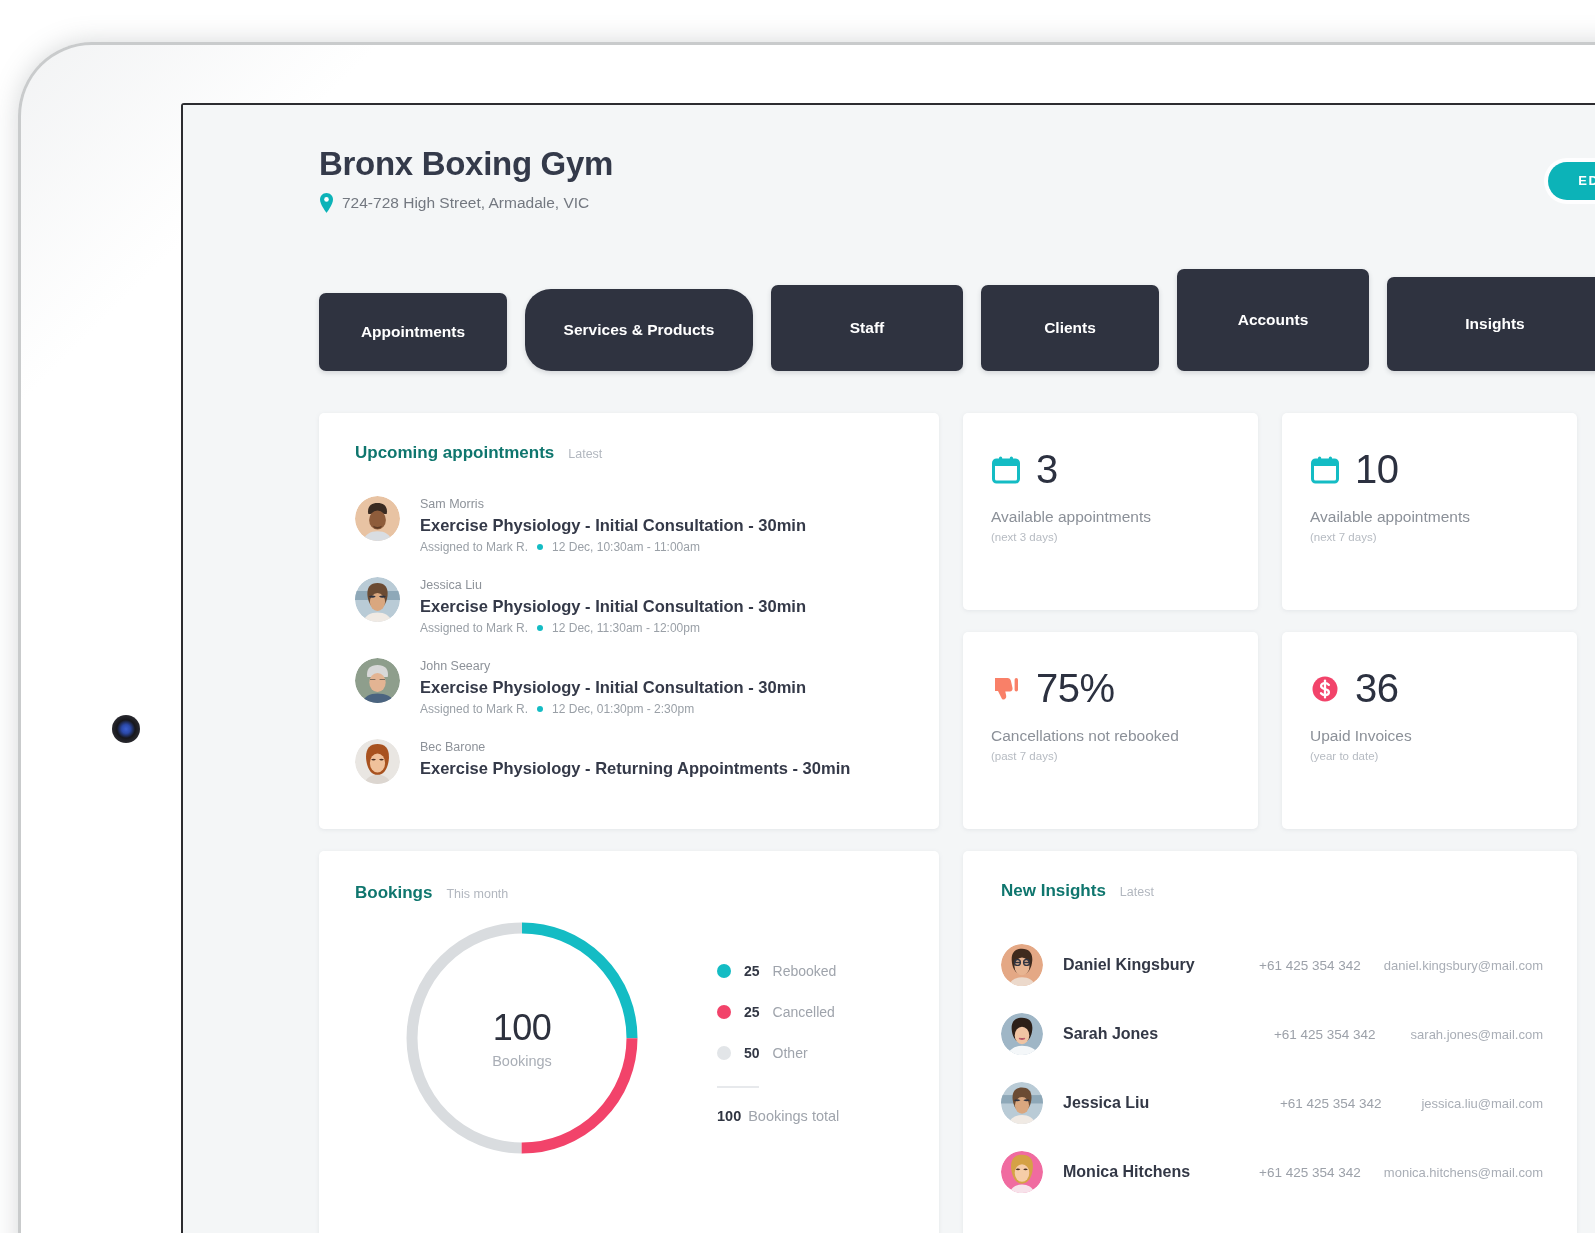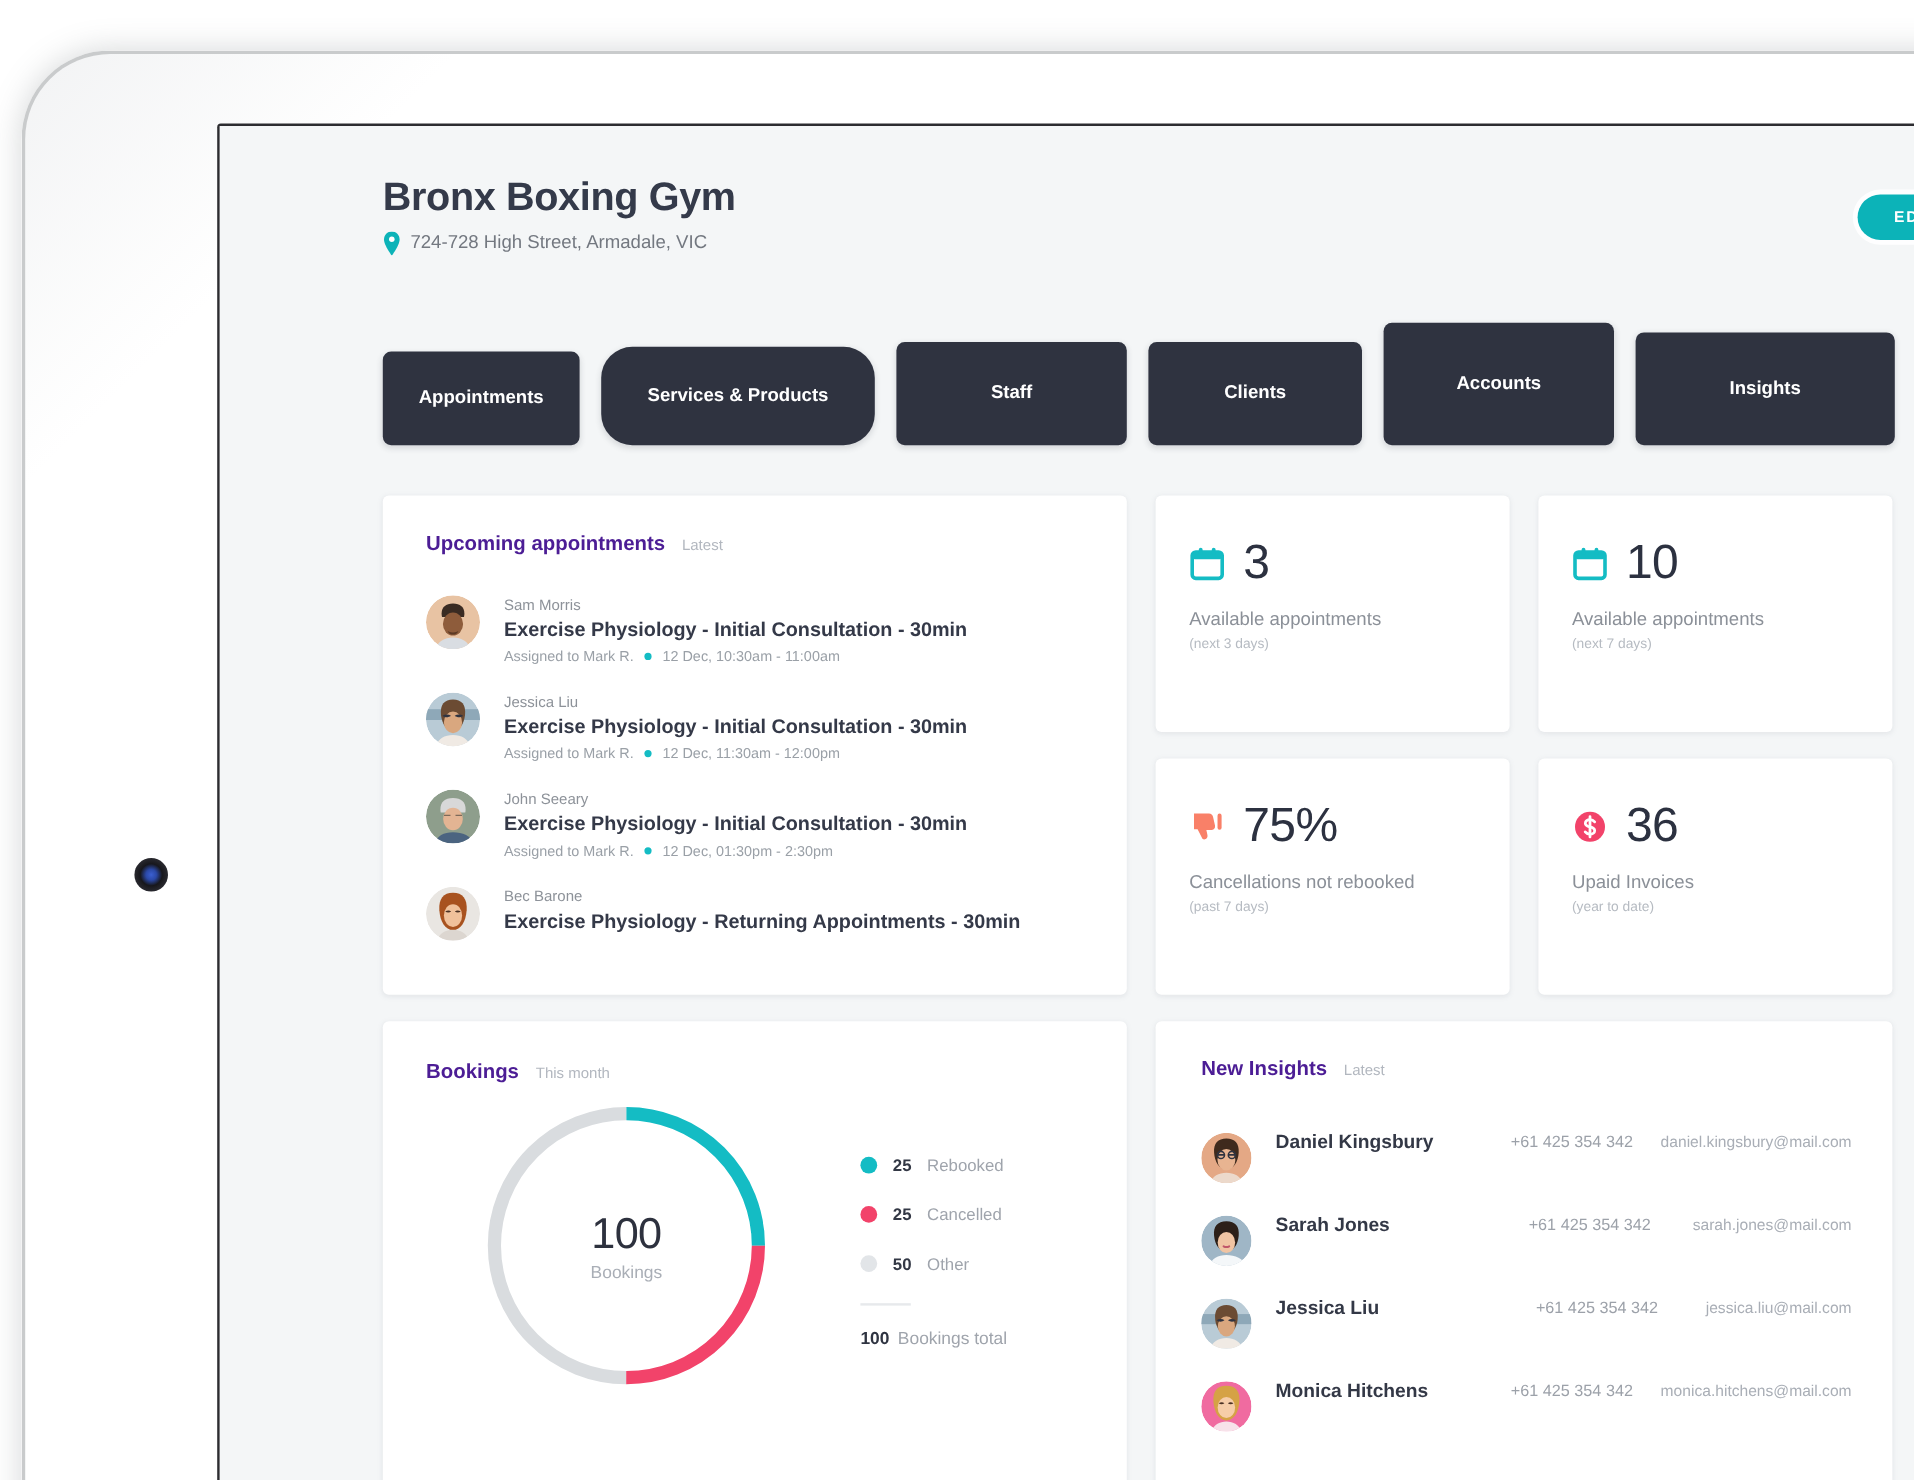--- a/index.html
+++ b/index.html
@@ -88,21 +88,21 @@
     background: #2f3340;
     color: #ffffff;
     border: none;
     border-radius: 7px;
     font-size: 15.5px; font-weight: bold;
     font-family: "Liberation Sans", sans-serif;
     cursor: pointer;
     display: flex; align-items: center; justify-content: center;
     box-shadow: 0 2px 5px rgba(40,45,55,.16);
   }
-  .tab:nth-child(1) { width: 164px; height: 78px; }
+  .tab:nth-child(1) { width: 188px; height: 78px; }
   .tab:nth-child(2) { width: 228px; height: 82px; border-radius: 26px; }
   .tab:nth-child(3) { width: 192px; height: 86px; }
   .tab:nth-child(4) { width: 178px; height: 86px; }
   .tab:nth-child(5) { width: 192px; height: 102px; }
   .tab:nth-child(6) { width: 216px; height: 94px; }
 
   
   #grid {
     display: grid;
     grid-template-columns: 620px 295px 295px;
@@ -116,21 +116,21 @@
   }
 
   
   #appointments-card {
     grid-column: 1; grid-row: 1 / span 2;
     padding: 30px 34px 0 36px;
     height: 416px;
     overflow: hidden;
   }
   .card-heading-row { display: flex; align-items: baseline; gap: 14px; }
-  .card-heading { font-size: 17px; font-weight: bold; color: #4c1d95; }
+  .card-heading { font-size: 17px; font-weight: bold; color: #0f766e; }
   .card-heading-sub { font-size: 12.5px; color: #b2b7bf; }
   #appointments-list { margin-top: 24px; }
   .appointment-row {
     display: flex; align-items: flex-start;
     gap: 20px;
     padding: 9px 0 14px;
   }
   .avatar {
     width: 45px; height: 45px; border-radius: 50%;
     flex: 0 0 45px;
@@ -191,21 +191,21 @@
 
   
   #clients-card {
     grid-column: 2 / span 2; grid-row: 3;
     padding: 30px 34px 0 38px;
     height: 400px;
     overflow: hidden;
   }
   #clients-list { margin-top: 30px; }
   .client-row {
-    display: flex; align-items: flex-start;
+    display: flex; align-items: center;
     padding: 13px 0 14px;
   }
   .client-row .avatar { width: 42px; height: 42px; flex: 0 0 42px; }
   .client-row-name {
     font-size: 16px; font-weight: bold; color: #333846;
     margin-left: 20px; width: 200px;
   }
   .client-row-phone { font-size: 13.5px; color: #9ca1a9; width: 160px; margin-left: 40px; }
   .client-row-email { font-size: 13px; color: #a9aeb6; }
 </style>

